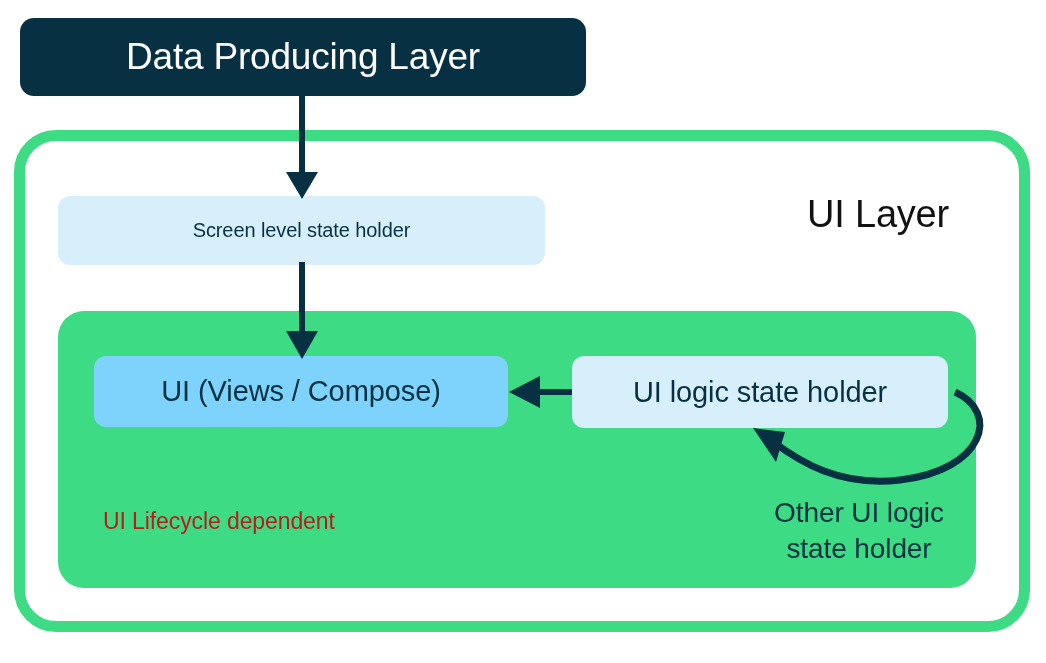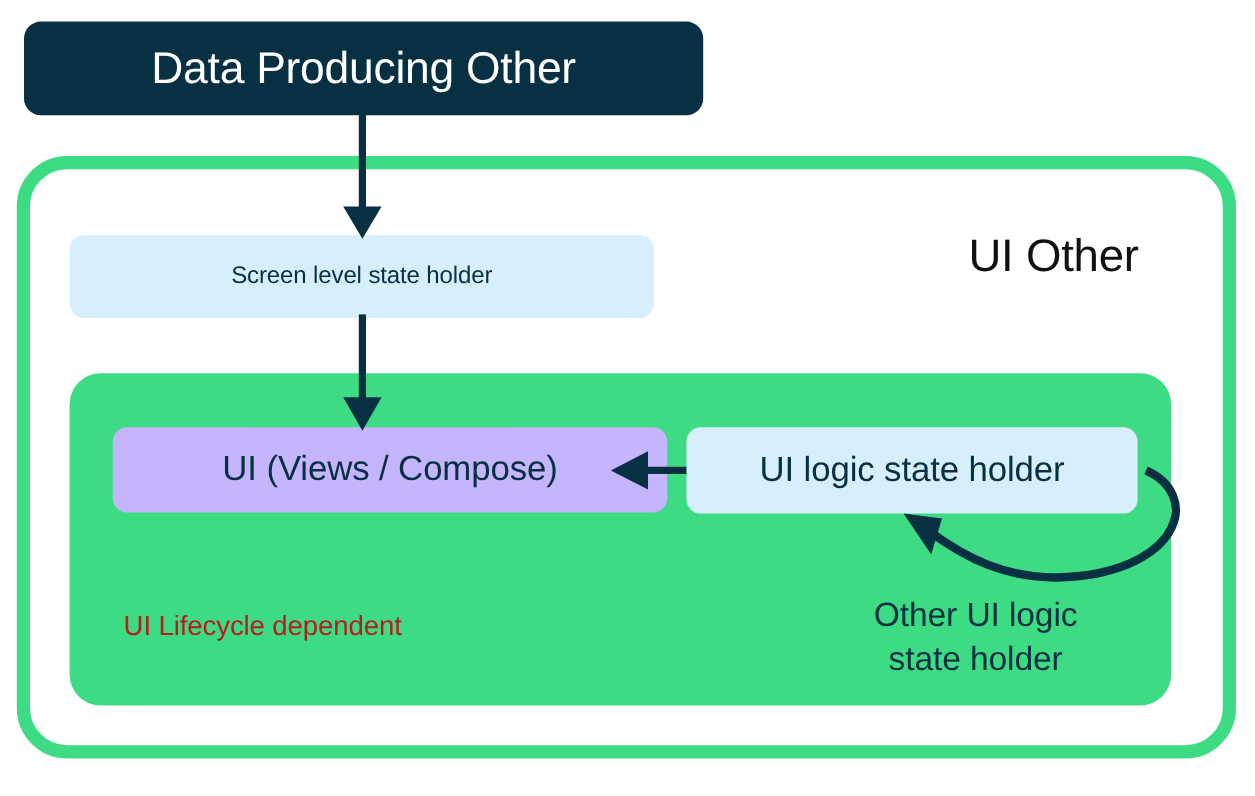--- a/index.html
+++ b/index.html
@@ -98,23 +98,23 @@
     color: #b91c1c;
     font-size: 23px;
     letter-spacing: -0.1px;
     z-index: 4;
   }
 
   
   #ui-views-compose {
     left: 94px;
     top: 356px;
-    width: 462px;
+    width: 414px;
     height: 71px;
-    background: #c4b5fd;
+    background: #7dd3fc;
     border-radius: 12px;
     color: #073042;
     font-size: 29px;
     letter-spacing: -0.1px;
     z-index: 3;
   }
 
   
   #ui-logic-state-holder {
     left: 572px;
@@ -125,21 +125,21 @@
     border-radius: 12px;
     color: #073042;
     font-size: 29px;
     letter-spacing: -0.1px;
     z-index: 3;
   }
 
   
   #other-state-holders-label {
     position: absolute;
-    left: 698px;
+    left: 744px;
     top: 495px;
     width: 230px;
     display: flex;
     flex-direction: column;
     align-items: center;
     justify-content: center;
     color: #073042;
     font-size: 28px;
     line-height: 36px;
     letter-spacing: -0.1px;
@@ -158,27 +158,27 @@
     z-index: 5;
     pointer-events: none;
   }
 </style>
 </head>
 <body>
 
 <div id="canvas">
 
   <div class="box" id="data-producing-layer">
-    <span>Data Producing Other</span>
+    <span>Data Producing Layer</span>
   </div>
 
   <div class="box" id="ui-layer-outline"></div>
 
   <div id="ui-layer-title">
-    <span>UI Other</span>
+    <span>UI Layer</span>
   </div>
 
   <div class="box" id="screen-level-state-holder">
     <span>Screen level state holder</span>
   </div>
 
   <div class="box" id="ui-lifecycle-panel"></div>
 
   <div id="ui-lifecycle-label">
     <span>UI Lifecycle dependent</span>

